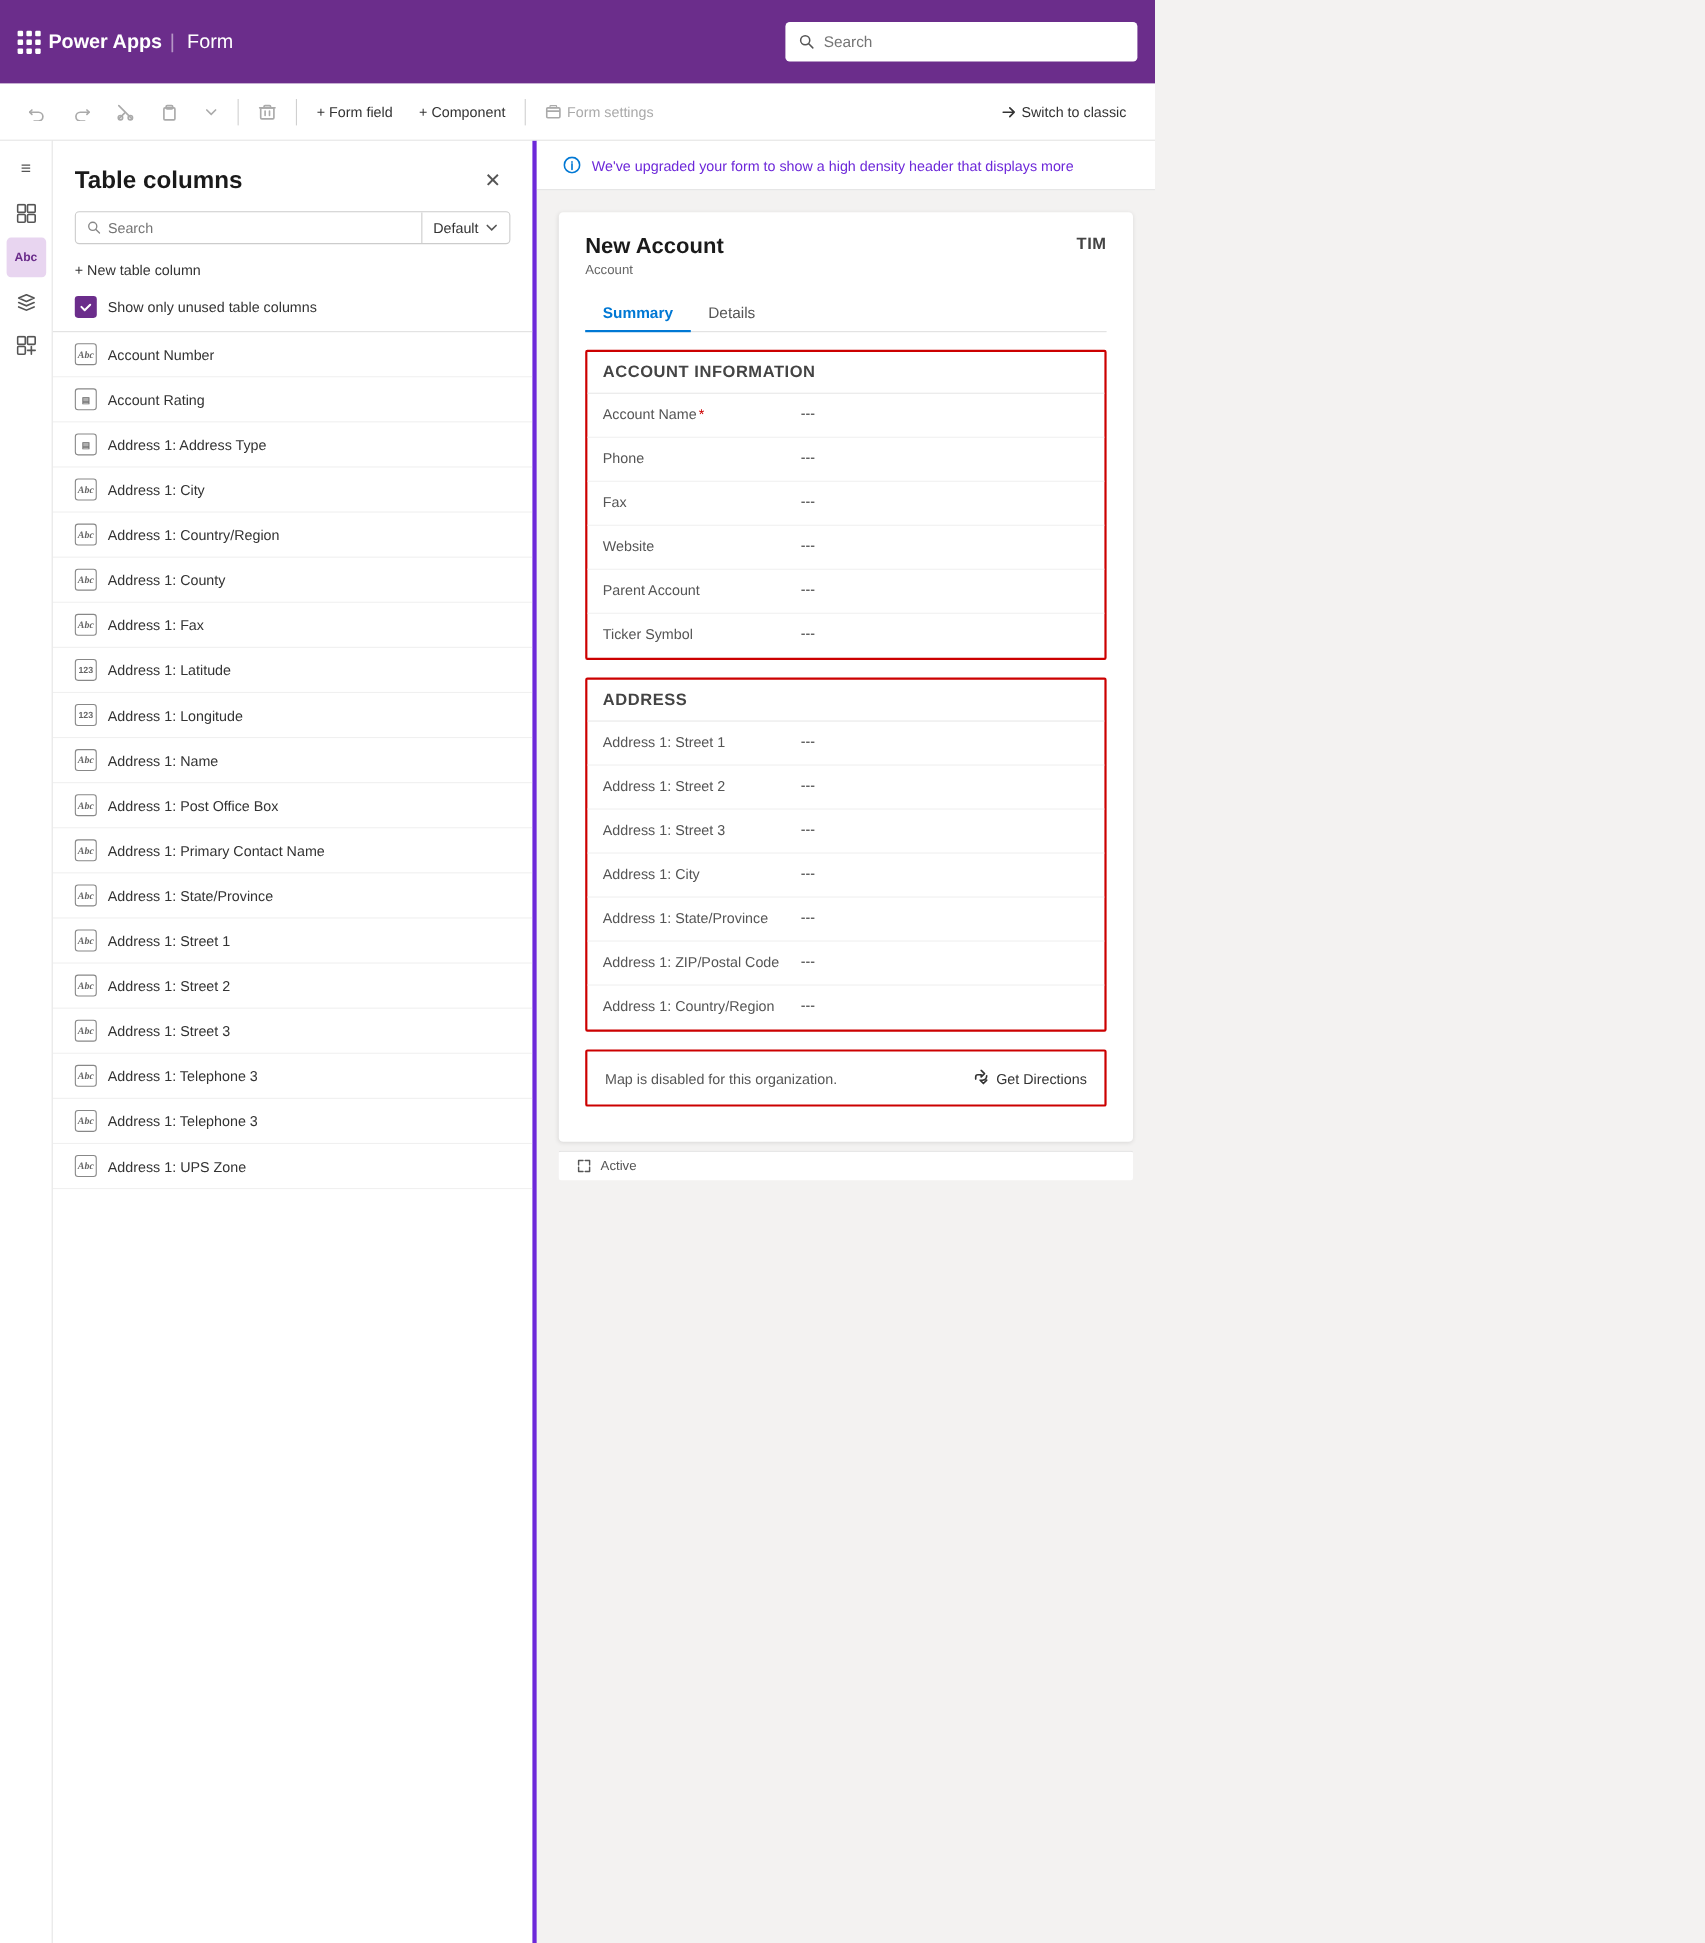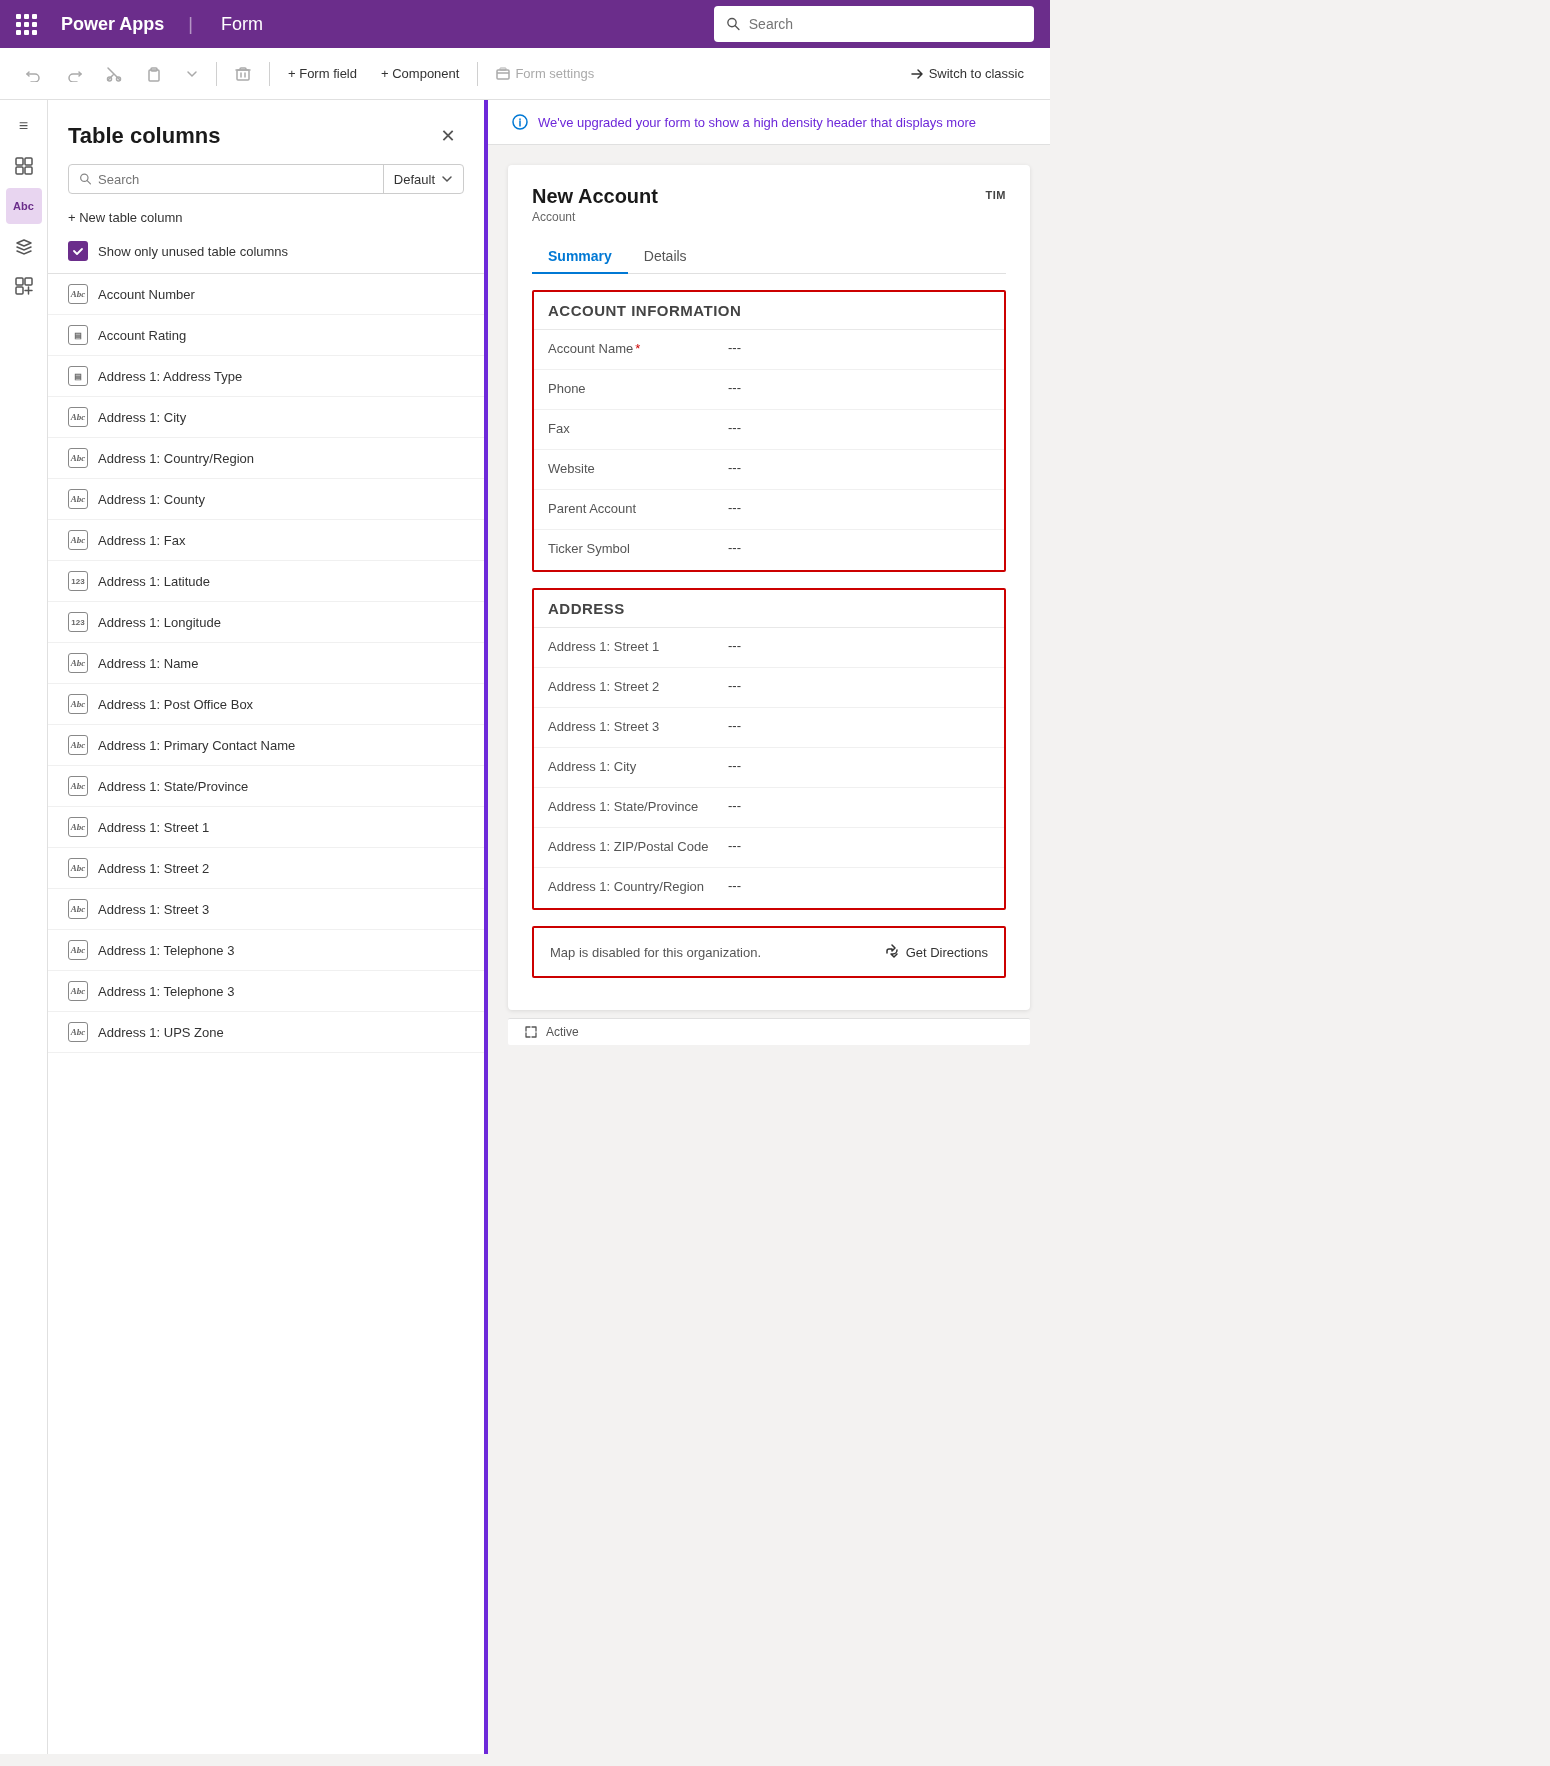--- a/index.html
+++ b/index.html
@@ -1,25 +1,25 @@
 <!DOCTYPE html>
 <html><head>
   <meta charset="utf-8">
   <style>
     * { box-sizing: border-box; margin: 0; padding: 0; }
     body { font-family: 'Segoe UI', sans-serif; background: #f3f2f1; overflow-x: hidden; width: 1050px; min-height: 1766px; }
 
     
     .top-bar {
       background: #6b2d8b;
-      height: 48px;
+      height: 76px;
       display: flex;
       align-items: center;
       padding: 0 16px;
-      gap: 20px;
+      gap: 3px;
     }
     .grid-dot {
       width: 5px; height: 5px;
       background: white;
       border-radius: 1px;
     }
     .grid-icon-wrap {
       display: grid;
       grid-template-columns: repeat(3,5px);
       grid-template-rows: repeat(3,5px);
@@ -370,21 +370,21 @@
       color: #555;
     }
 
     
     .form-header-area {
       display: flex;
       justify-content: space-between;
       align-items: flex-start;
     }
     .timeline-label {
-      font-size: 11px;
+      font-size: 15px;
       font-weight: 600;
       color: #444;
       text-transform: uppercase;
       letter-spacing: 0.5px;
     }
   </style>
 </head>
 <body>
 
 <div class="top-bar">

